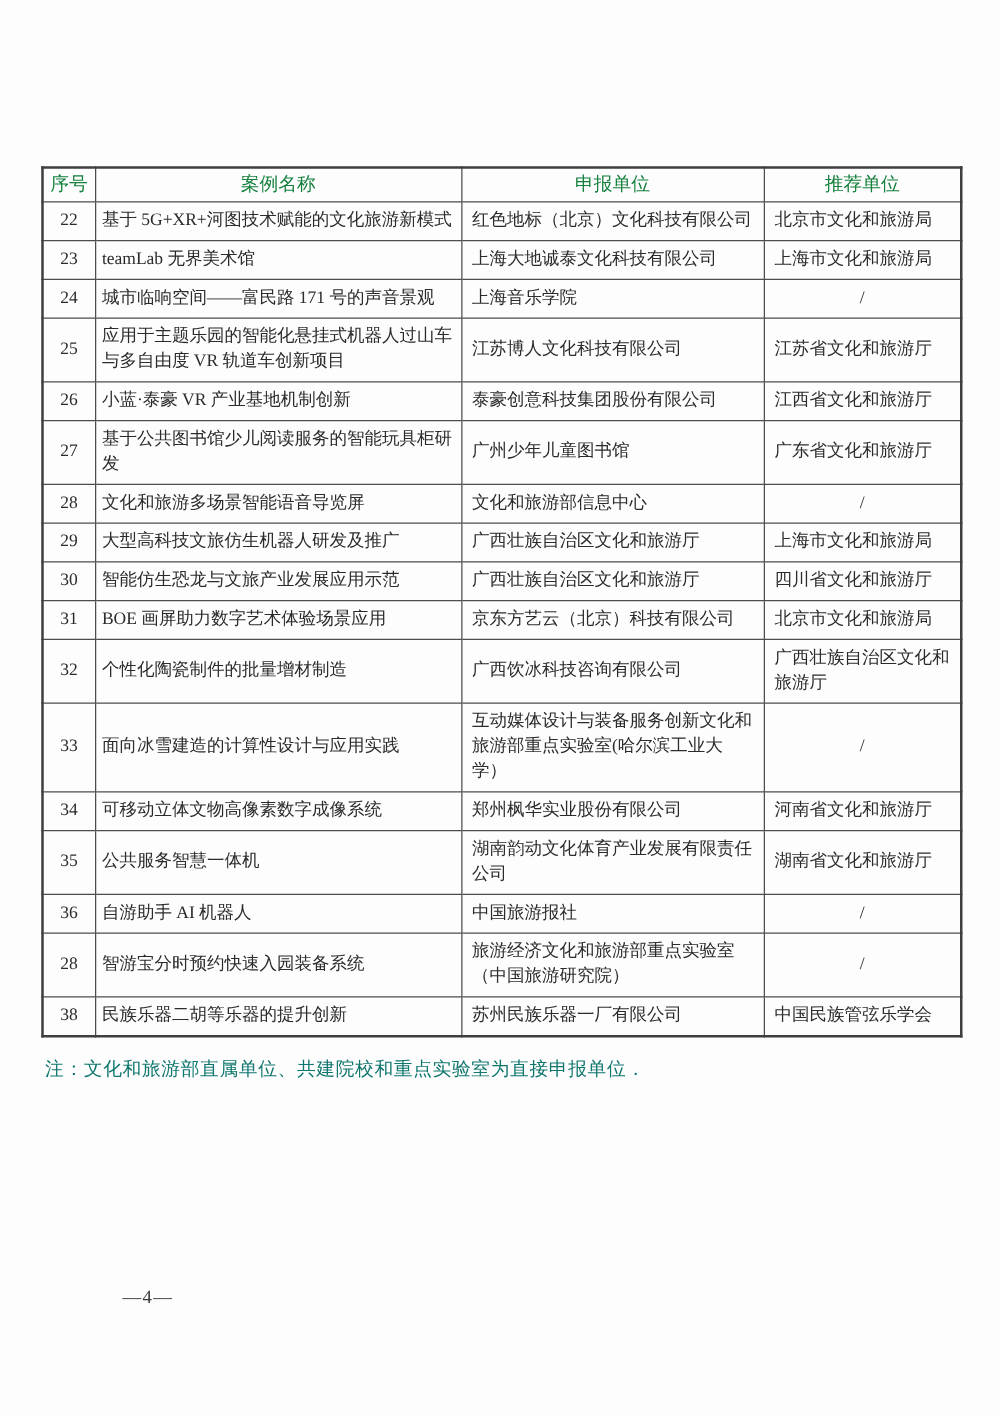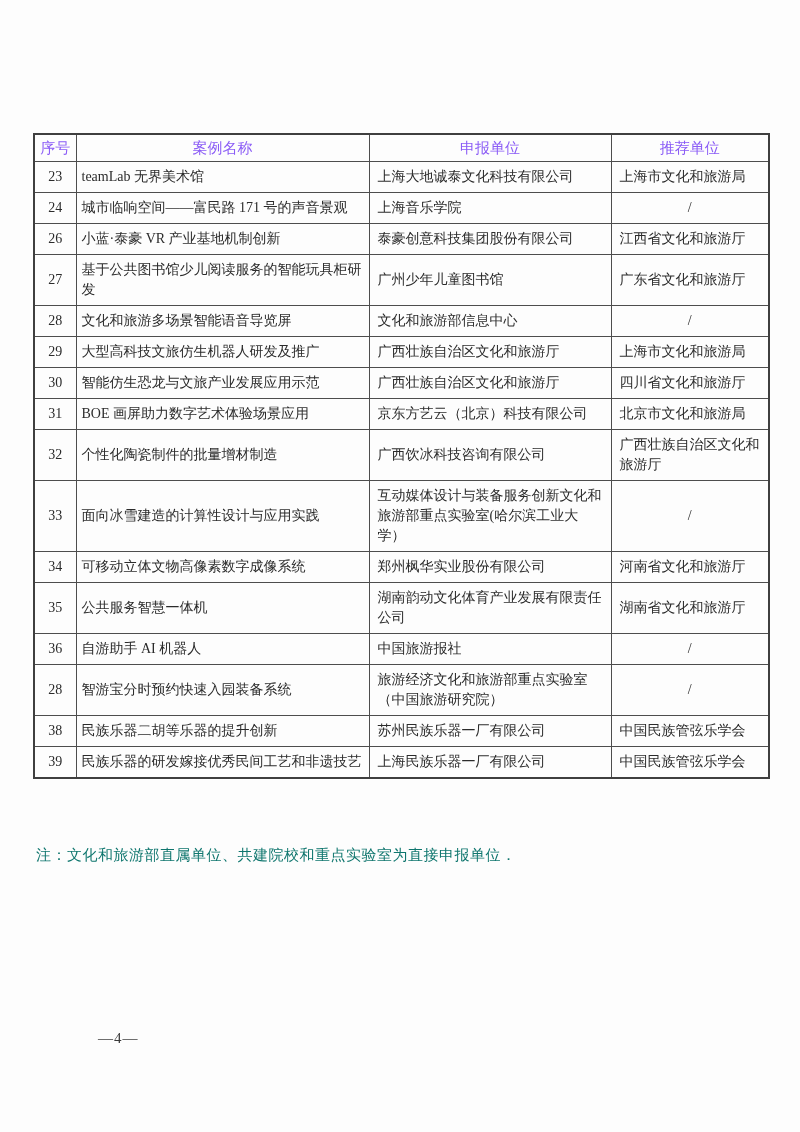--- a/index.html
+++ b/index.html
@@ -29,21 +29,21 @@
     font-weight:normal;
     line-height:20px;
     vertical-align:middle;
     word-break:break-word;
   }
   th{
     text-align:center;
     padding:4px 2px;
     font-size:15px;
     line-height:18px;
-    color:#8b5cf6;
+    color:#15803d;
   }
   td.c-no{text-align:center;padding:5px 2px;}
   td.c-name{text-align:left;padding:5px 5px;}
   td.c-app{text-align:left;padding:5px 8px;}
   td.c-rec{text-align:left;padding:5px 8px;}
   td.slash{text-align:center;}
   .note{
     position:absolute;left:36px;top:846px;
     font-size:15px;letter-spacing:0.5px;color:#0f766e;
   }
@@ -66,35 +66,47 @@
     </colgroup>
     <thead>
       <tr>
         <th>序号</th>
         <th>案例名称</th>
         <th>申报单位</th>
         <th>推荐单位</th>
       </tr>
     </thead>
     <tbody id="table-body">
+    <tr>
+      <td class="c-no">22</td>
+      <td class="c-name">基于 5G+XR+河图技术赋能的文化旅游新模式</td>
+      <td class="c-app">红色地标（北京）文化科技有限公司</td>
+      <td class="c-rec">北京市文化和旅游局</td>
+    </tr>
 
     <tr>
       <td class="c-no">23</td>
       <td class="c-name">teamLab 无界美术馆</td>
       <td class="c-app">上海大地诚泰文化科技有限公司</td>
       <td class="c-rec">上海市文化和旅游局</td>
     </tr>
 
     <tr>
       <td class="c-no">24</td>
       <td class="c-name">城市临响空间——富民路 171 号的声音景观</td>
       <td class="c-app">上海音乐学院</td>
       <td class="c-rec slash">/</td>
     </tr>
 
+    <tr>
+      <td class="c-no">25</td>
+      <td class="c-name">应用于主题乐园的智能化悬挂式机器人过山车与多自由度 VR 轨道车创新项目</td>
+      <td class="c-app">江苏博人文化科技有限公司</td>
+      <td class="c-rec">江苏省文化和旅游厅</td>
+    </tr>
 
     <tr>
       <td class="c-no">26</td>
       <td class="c-name">小蓝·泰豪 VR 产业基地机制创新</td>
       <td class="c-app">泰豪创意科技集团股份有限公司</td>
       <td class="c-rec">江西省文化和旅游厅</td>
     </tr>
 
     <tr>
       <td class="c-no">27</td>
@@ -173,26 +185,20 @@
       <td class="c-rec slash">/</td>
     </tr>
 
     <tr>
       <td class="c-no">38</td>
       <td class="c-name">民族乐器二胡等乐器的提升创新</td>
       <td class="c-app">苏州民族乐器一厂有限公司</td>
       <td class="c-rec">中国民族管弦乐学会</td>
     </tr>
 
-    <tr>
-      <td class="c-no">39</td>
-      <td class="c-name">民族乐器的研发嫁接优秀民间工艺和非遗技艺</td>
-      <td class="c-app">上海民族乐器一厂有限公司</td>
-      <td class="c-rec">中国民族管弦乐学会</td>
-    </tr>
   </tbody>
   </table>
 
   <div class="note">注：文化和旅游部直属单位、共建院校和重点实验室为直接申报单位．</div>
 
   <div class="page-number">—4—</div>
 
 </div>
 
 </body></html>

